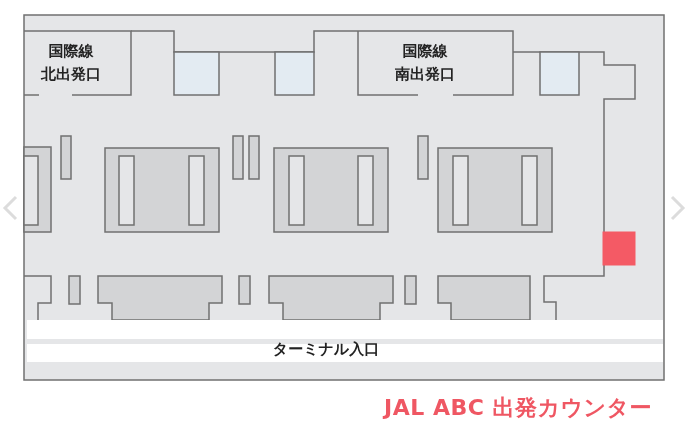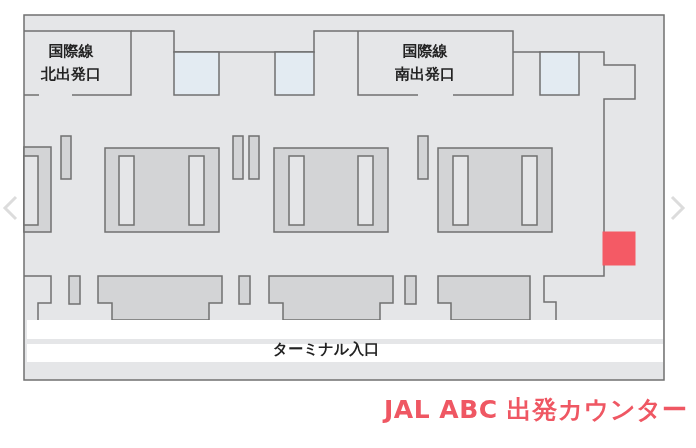--- a/index.html
+++ b/index.html
@@ -1,20 +1,20 @@
 <!DOCTYPE html>
 <html><head>
   <meta charset="utf-8">
   <style>
     html, body { margin: 0; padding: 0; background: #ffffff; }
     body { width: 696px; height: 448px; position: relative; overflow: hidden;
            font-family: "DejaVu Sans", "Liberation Sans", sans-serif; }
     #map { position: absolute; left: 0; top: 0; width: 696px; height: 448px; }
     .lbl { font-family: "DejaVu Sans", sans-serif; font-weight: bold; fill: #222; }
-    .caption { position: absolute; left: 384px; top: 393px; font-size: 25px; font-weight: bold;
+    .caption { position: absolute; left: 384px; top: 393px; font-size: 22px; font-weight: bold;
                color: #ef5763; letter-spacing: 0.5px; white-space: nowrap; }
     .nav { position: absolute; top: 193px; width: 20px; height: 30px; cursor: pointer; }
     .nav-prev { left: 0px; }
     .nav-next { left: 668px; }
   </style>
 </head>
 <body>
 
 <svg id="map" viewBox="0 0 696 448" xmlns="http://www.w3.org/2000/svg">
 

